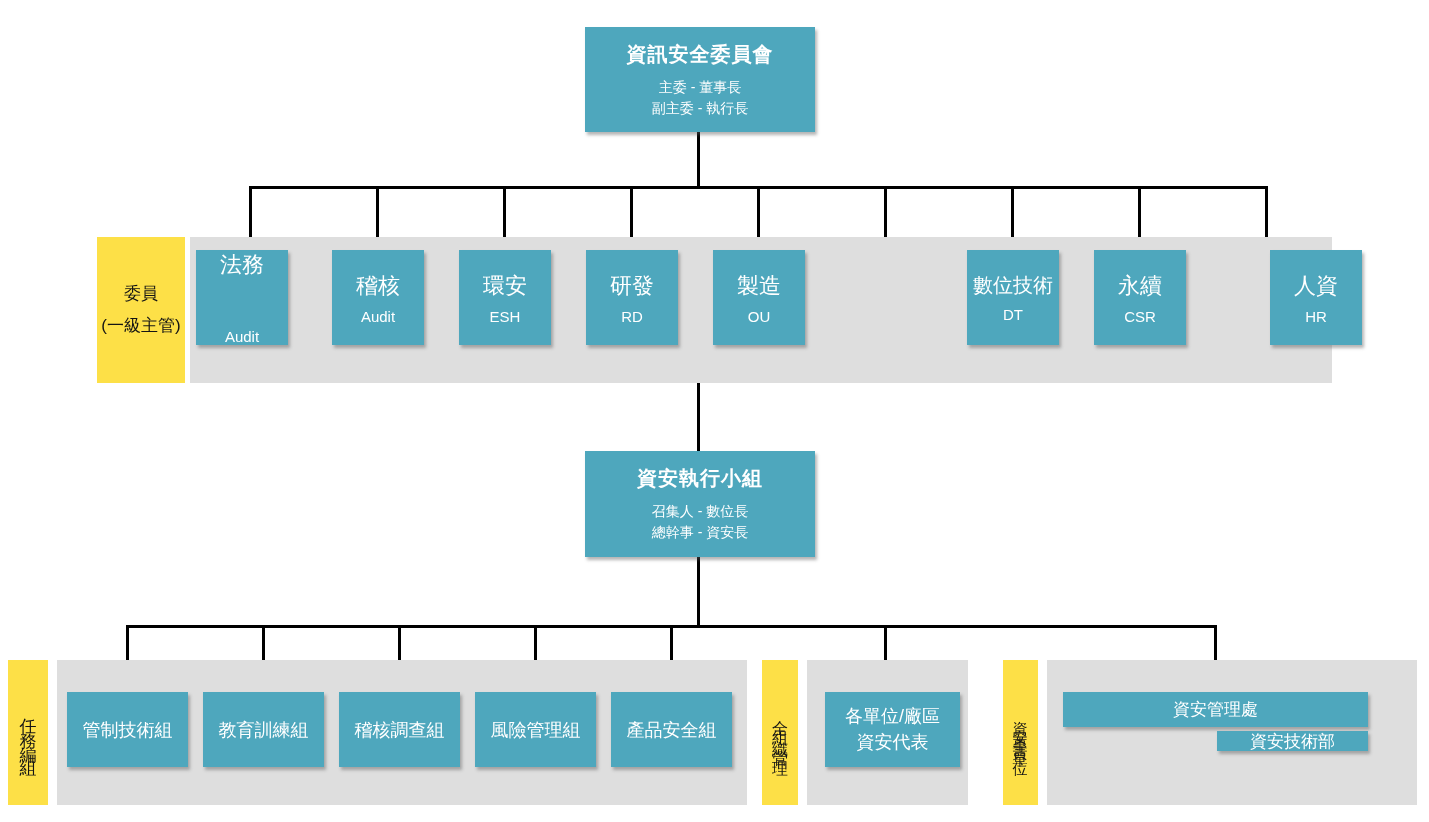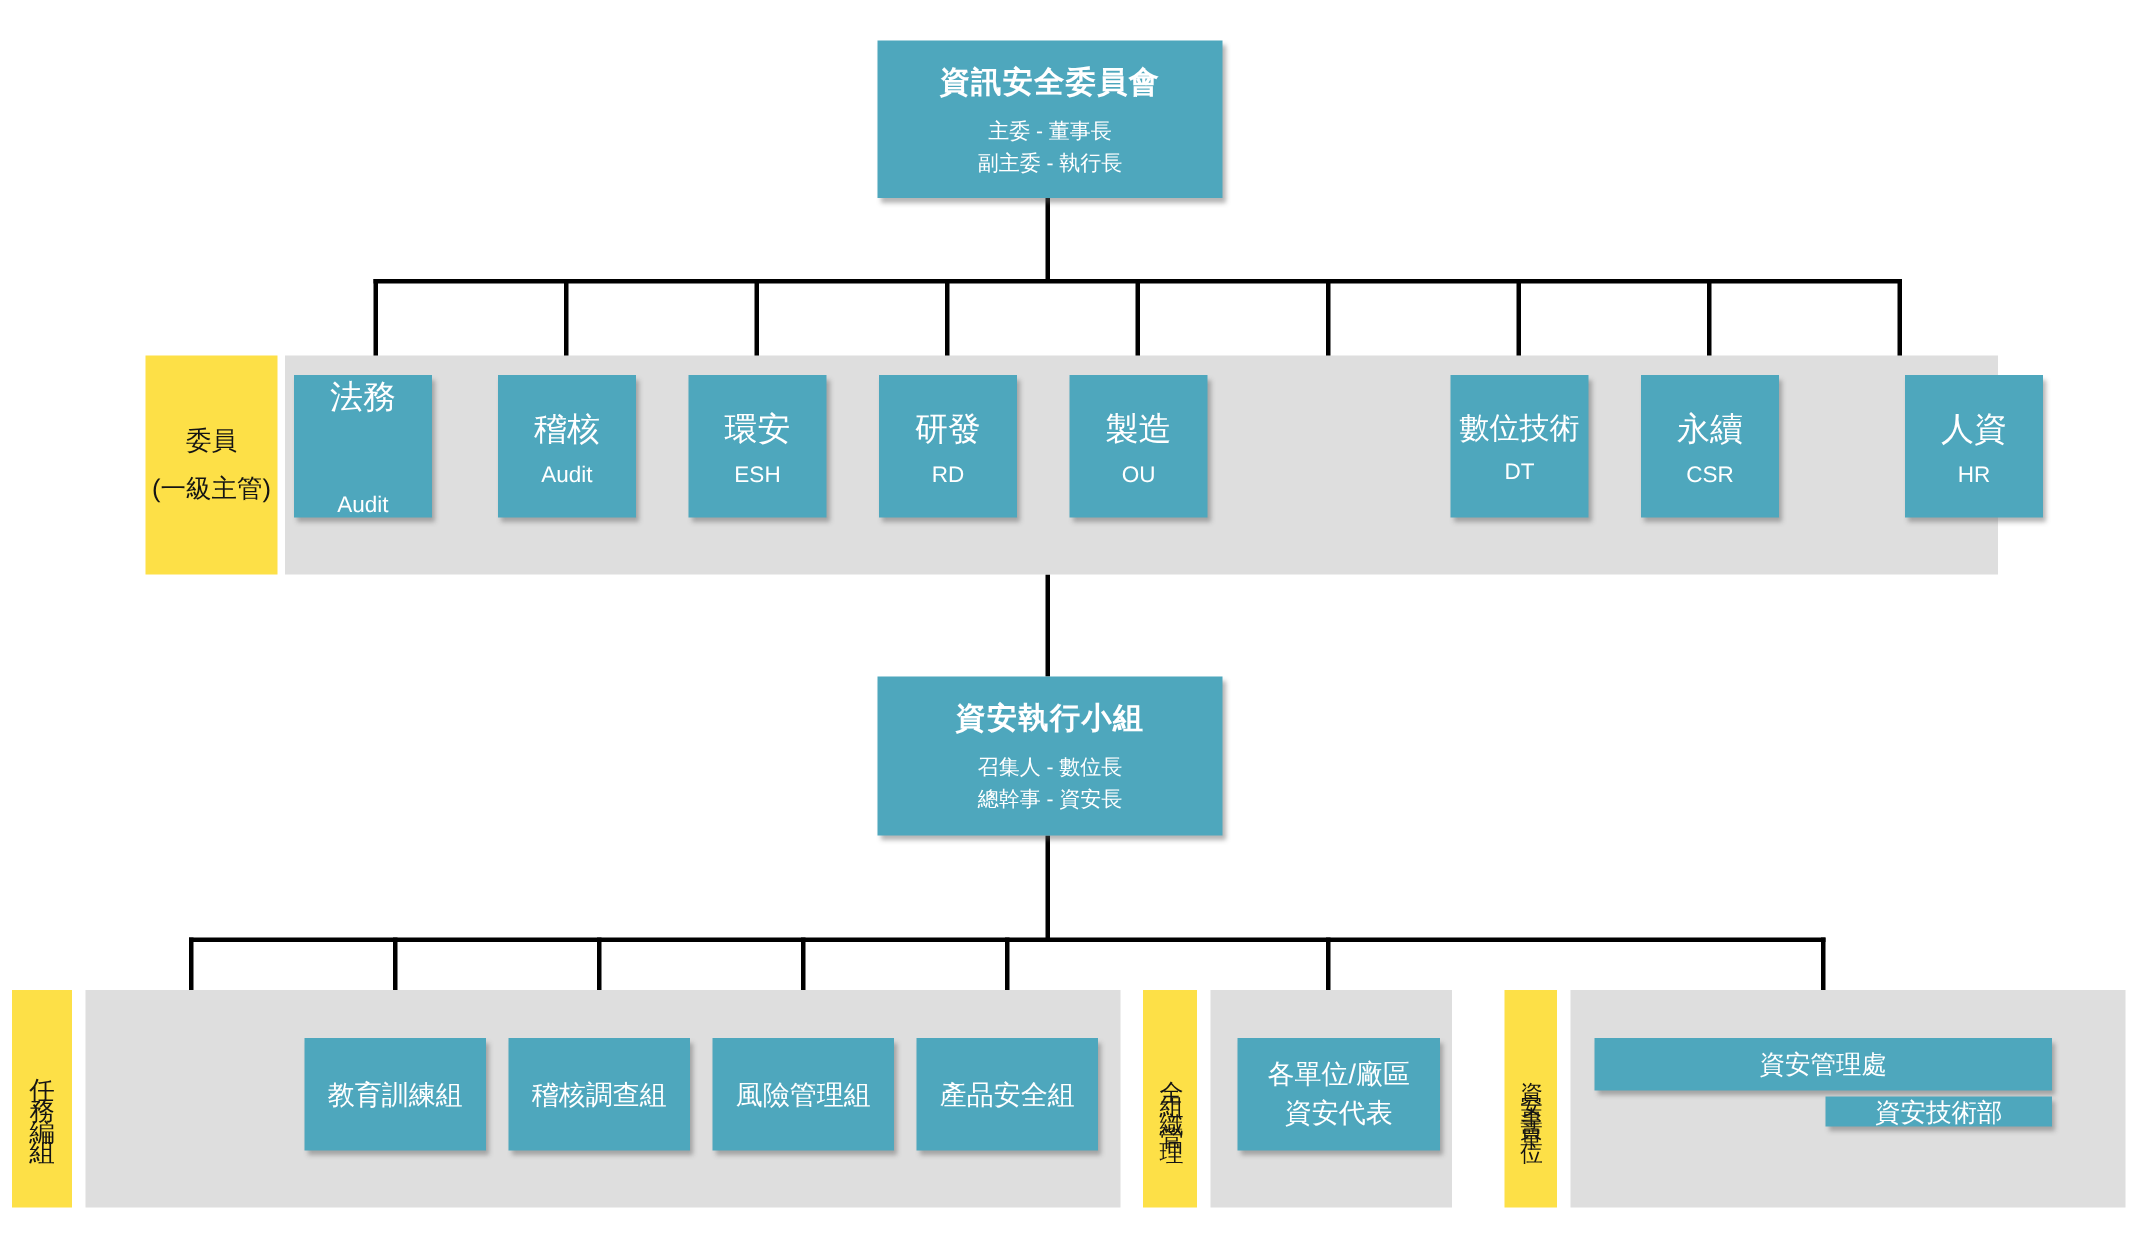--- a/index.html
+++ b/index.html
@@ -128,20 +128,23 @@
     <div class="big-title">資安執行小組</div>
     <div class="big-sub">召集人 - 數位長</div>
     <div class="big-sub">總幹事 - 資安長</div>
   </div>
 
   <div class="labelbox" style="left:8px;top:660px;width:40px;height:145px;">
     <span class="v-label" style="letter-spacing:14px;">任務編組</span>
   </div>
   <div class="band" style="left:57px;top:660px;width:690px;height:145px;"></div>
 
+  <div class="tealbox task-box" style="left:67px;">
+    <div>管制技術組</div>
+  </div>
   <div class="tealbox task-box" style="left:203px;">
     <div>教育訓練組</div>
   </div>
   <div class="tealbox task-box" style="left:339px;">
     <div>稽核調查組</div>
   </div>
   <div class="tealbox task-box" style="left:475px;">
     <div>風險管理組</div>
   </div>
   <div class="tealbox task-box" style="left:611px;">

